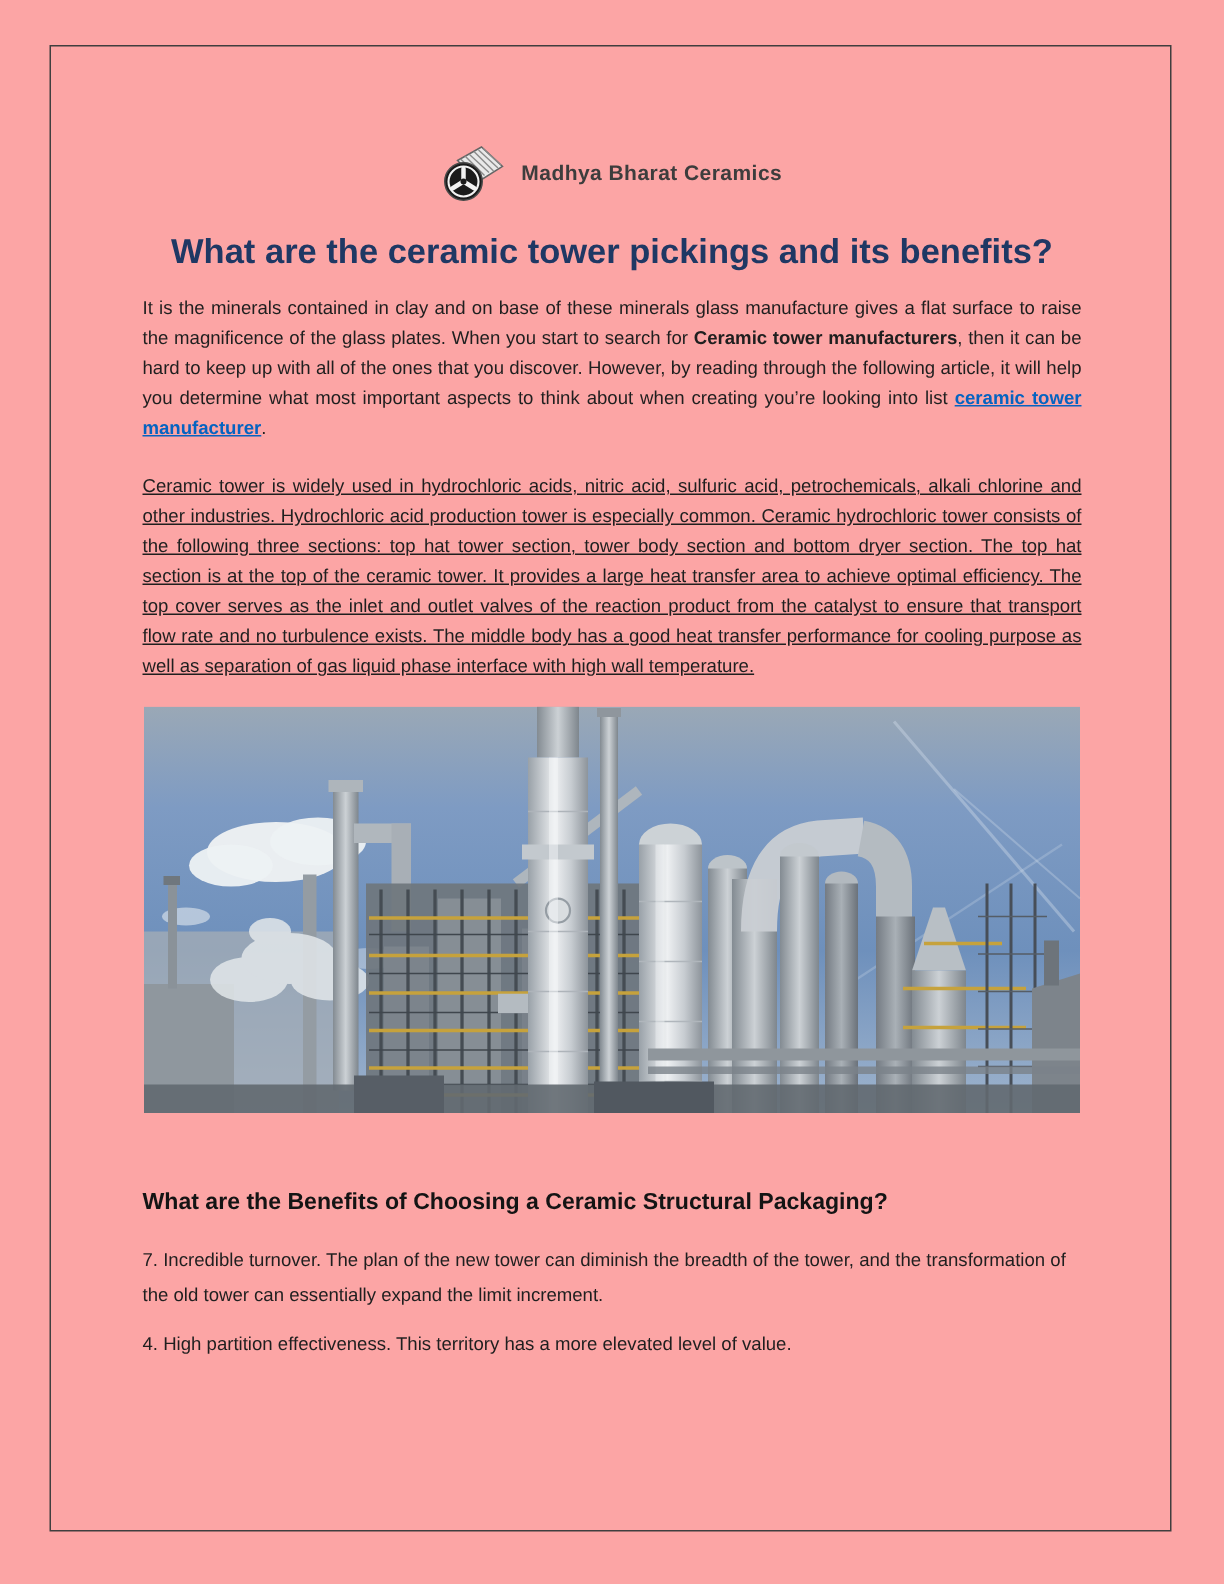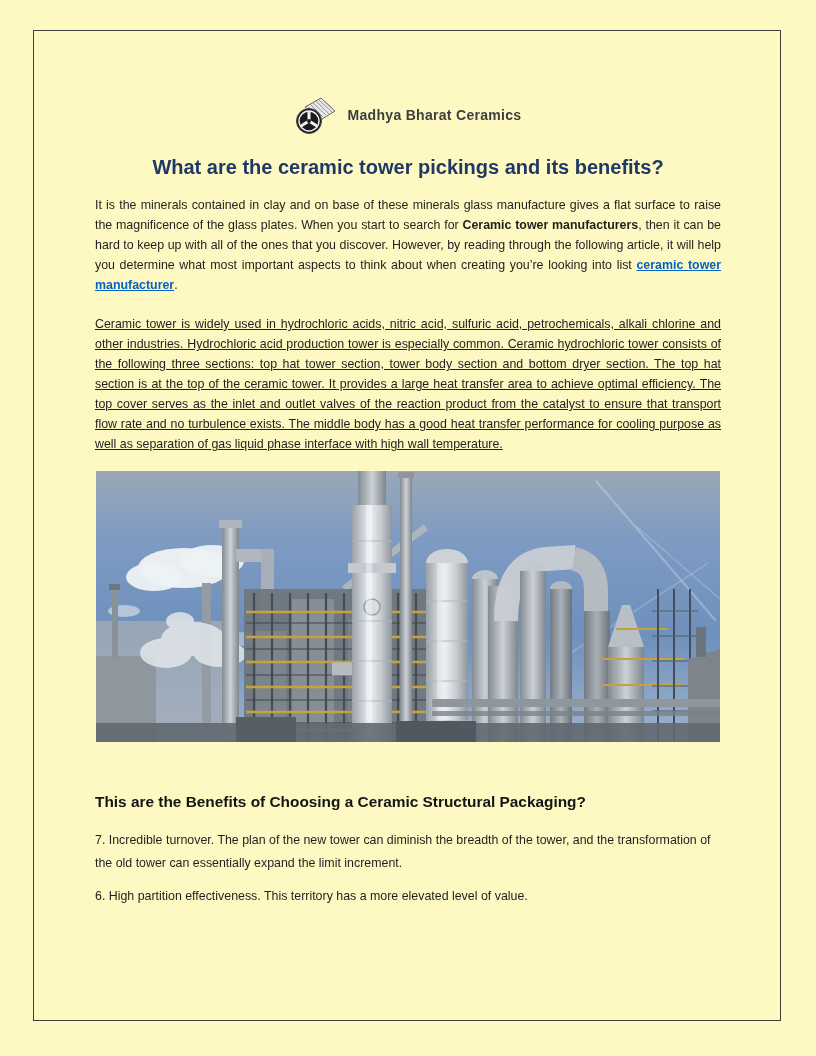--- a/index.html
+++ b/index.html
@@ -1,24 +1,24 @@
 <!DOCTYPE html>
 <html><head>
 <meta charset="utf-8">
 <style>
   html,body{margin:0;padding:0;background:#ffffff;}
-  .page{position:relative;width:816px;height:1056px;background:#fef9c3;overflow:hidden;
+  .page{position:relative;width:816px;height:1056px;background:#fca5a5;overflow:hidden;
         font-family:"Liberation Sans",sans-serif;-webkit-font-smoothing:antialiased;}
   .page-border{position:absolute;left:33px;top:30px;width:748px;height:991px;
         border:1.6px solid #3f3f3f;box-sizing:border-box;}
   .content{position:absolute;left:95px;top:94px;width:626px;}
   .logo-row{display:flex;justify-content:center;align-items:center;gap:11px;height:42px;margin-bottom:18px;}
   .logo-icon{width:42px;height:40px;flex:0 0 auto;}
   .logo-text{font-size:14px;font-weight:bold;color:#3d3d3d;letter-spacing:.3px;}
-  .title{margin:0 0 15px 0;text-align:center;font-size:20px;line-height:26px;
+  .title{margin:0 0 15px 0;text-align:center;font-size:23px;line-height:26px;
         font-weight:bold;color:#1f3864;}
   .body-p{margin:0 0 19px 0;font-size:12.4px;line-height:20px;color:#1f1f1f;}
   .justify{text-align:justify;}
   .p2{margin-bottom:17px;text-decoration:underline;}
   .body-p b{font-weight:bold;}
   .link{color:#0563c1;font-weight:bold;text-decoration:underline;cursor:pointer;}
   .photo{width:626px;height:271px;margin:0 0 50px 0;overflow:hidden;}
   .photo svg{display:block;}
   .h2{margin:0 0 17px 0;font-size:15.4px;line-height:20px;font-weight:bold;color:#141414;}
   .item{margin:0 0 10px 0;line-height:23px;text-align:left;}
@@ -225,19 +225,19 @@
         <g>
           <rect x="336" y="228" width="288" height="8" fill="#8f969c"></rect>
           <rect x="336" y="240" width="288" height="5" fill="#7a828a" opacity="0.8"></rect>
           <rect x="0" y="252" width="624" height="19" fill="#626970" opacity="0.9"></rect>
           <rect x="140" y="246" width="60" height="25" fill="#575e66"></rect>
           <rect x="300" y="250" width="80" height="21" fill="#515860"></rect>
         </g>
       </svg>
     </div>
 
-    <h2 class="h2">This are the Benefits of Choosing a Ceramic Structural Packaging?</h2>
+    <h2 class="h2">What are the Benefits of Choosing a Ceramic Structural Packaging?</h2>
 
     <p class="body-p item">7. Incredible turnover. The plan of the new tower can diminish the breadth of the tower, and the transformation of the old tower can essentially expand the limit increment.</p>
-    <p class="body-p item">6. High partition effectiveness. This territory has a more elevated level of value.</p>
+    <p class="body-p item">4. High partition effectiveness. This territory has a more elevated level of value.</p>
 
   </div>
 </div>
 
 </body></html>

